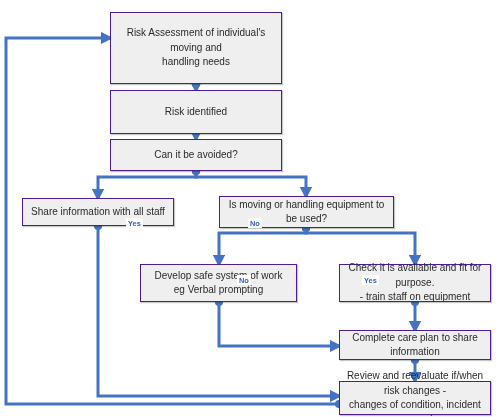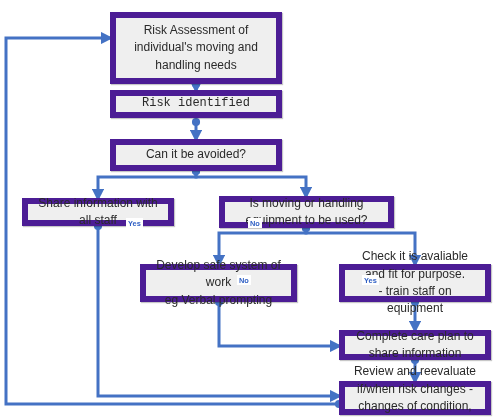--- a/index.html
+++ b/index.html
@@ -12,28 +12,28 @@
     width: 500px;
     height: 417px;
     background: #ffffff;
     font-family: "Liberation Sans", sans-serif;
     overflow: hidden;
   }
   .node {
     position: absolute;
     box-sizing: border-box;
     background: #efefef;
-    border: 6px solid #4c1d95;
+    border: 1px solid #4c1d95;
     box-shadow: 1px 1px 1px rgba(0,0,0,0.22);
     display: flex;
     align-items: center;
     justify-content: center;
     text-align: center;
     color: #2a2a2a;
-    font-size: 12px;
+    font-size: 10px;
     line-height: 1.45;
     padding: 2px 6px;
     white-space: pre-line;
     z-index: 3;
   }
   .edge-layer {
     position: absolute;
     left: 0;
     top: 0;
     width: 500px;
@@ -90,21 +90,21 @@
 
       <path d="M 98 226 L 98 396 L 339 396"></path>
 
       <path d="M 339 404 L 6 404 L 6 38 L 110 38"></path>
     </g>
   </svg>
 
   <div class="node" style="left:110px; top:12px; width:172px; height:72px;">Risk Assessment of individual's moving and
 handling needs</div>
 
-  <div class="node" style="left:110px; top:90px; width:172px; height:28px;font-family:Liberation Mono, monospace;">Risk identified</div>
+  <div class="node" style="left:110px; top:90px; width:172px; height:44px;">Risk identified</div>
 
   <div class="node" style="left:110px; top:139px; width:172px; height:32px;">Can it be avoided?</div>
 
   <div class="node" style="left:22px; top:198px; width:152px; height:28px;">Share information with all staff</div>
 
   <div class="node" style="left:219px; top:196px; width:175px; height:32px;">Is moving or handling equipment to be used?</div>
 
   <div class="node" style="left:140px; top:264px; width:157px; height:38px;">Develop safe system of work
 eg Verbal prompting</div>
 

